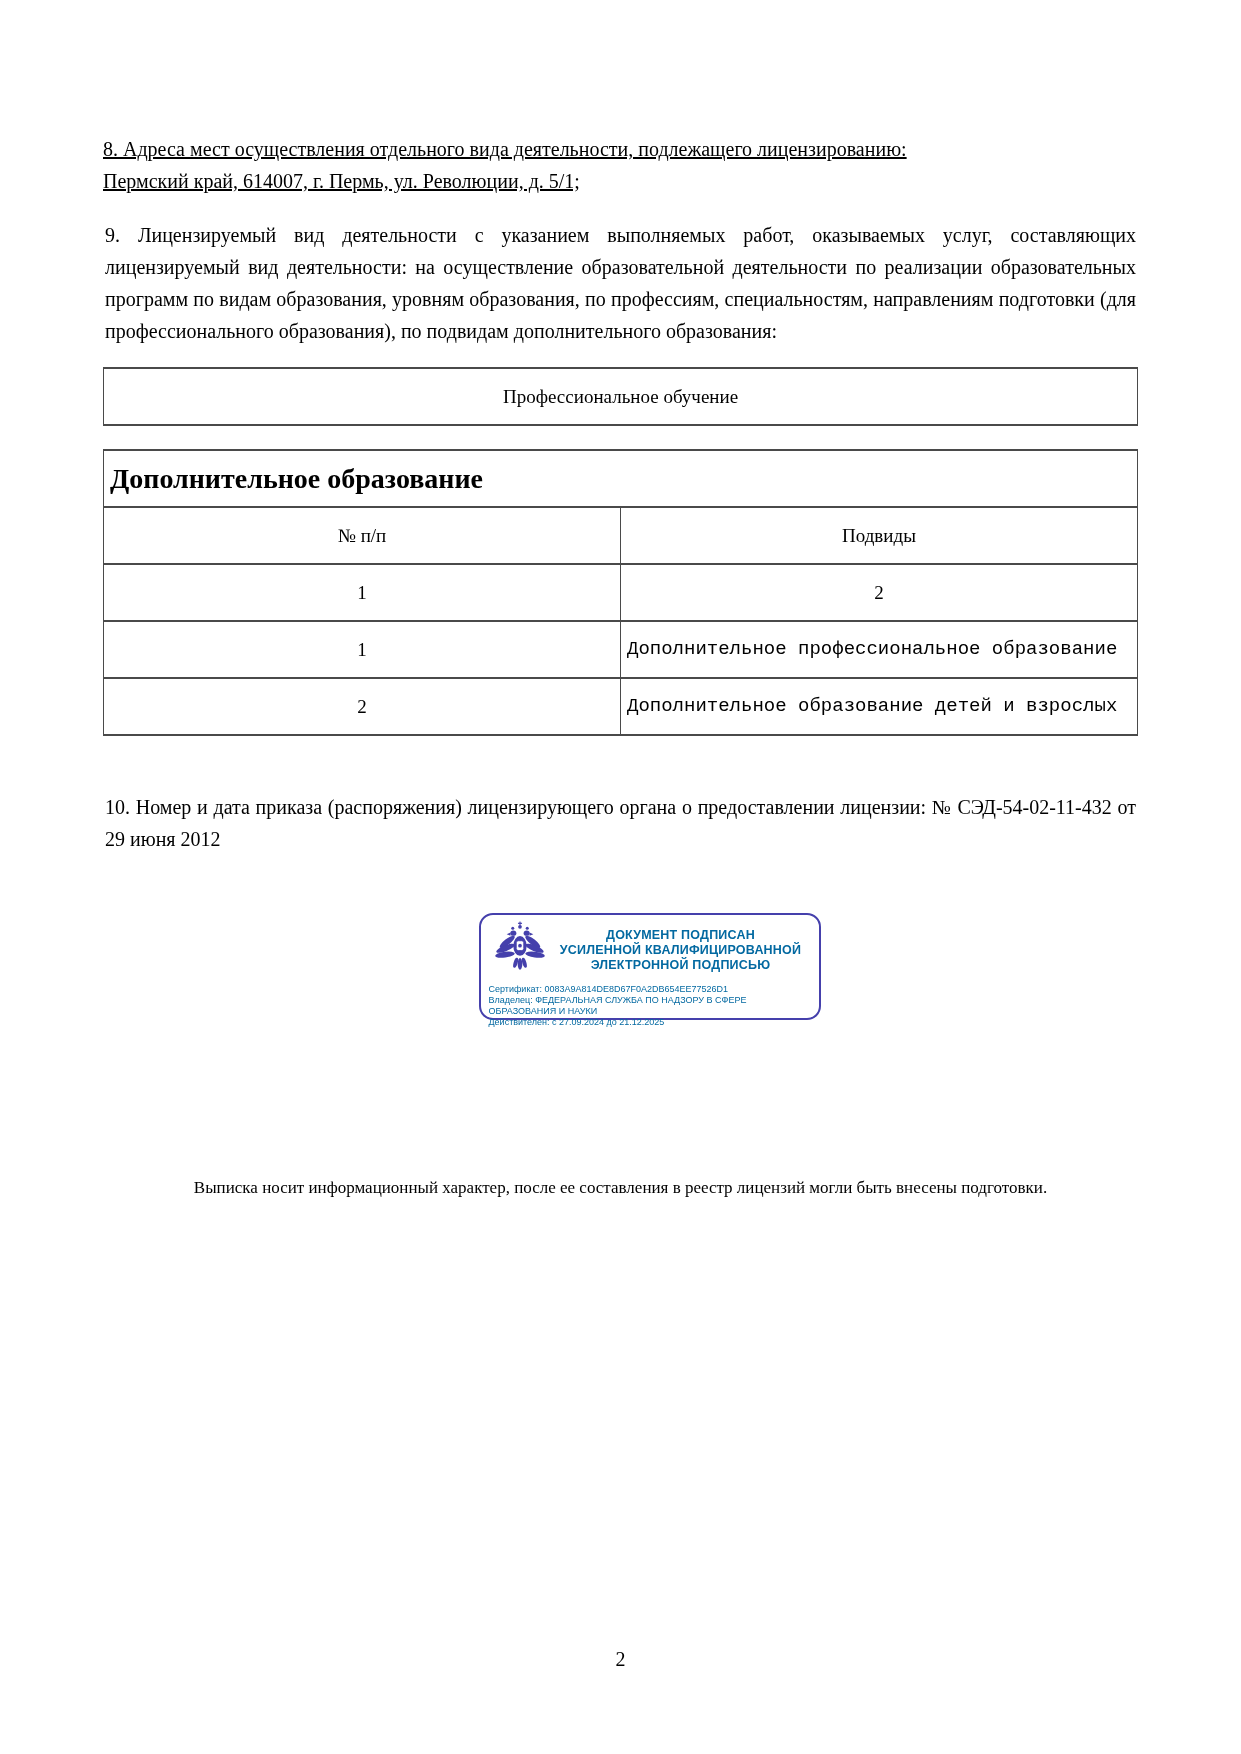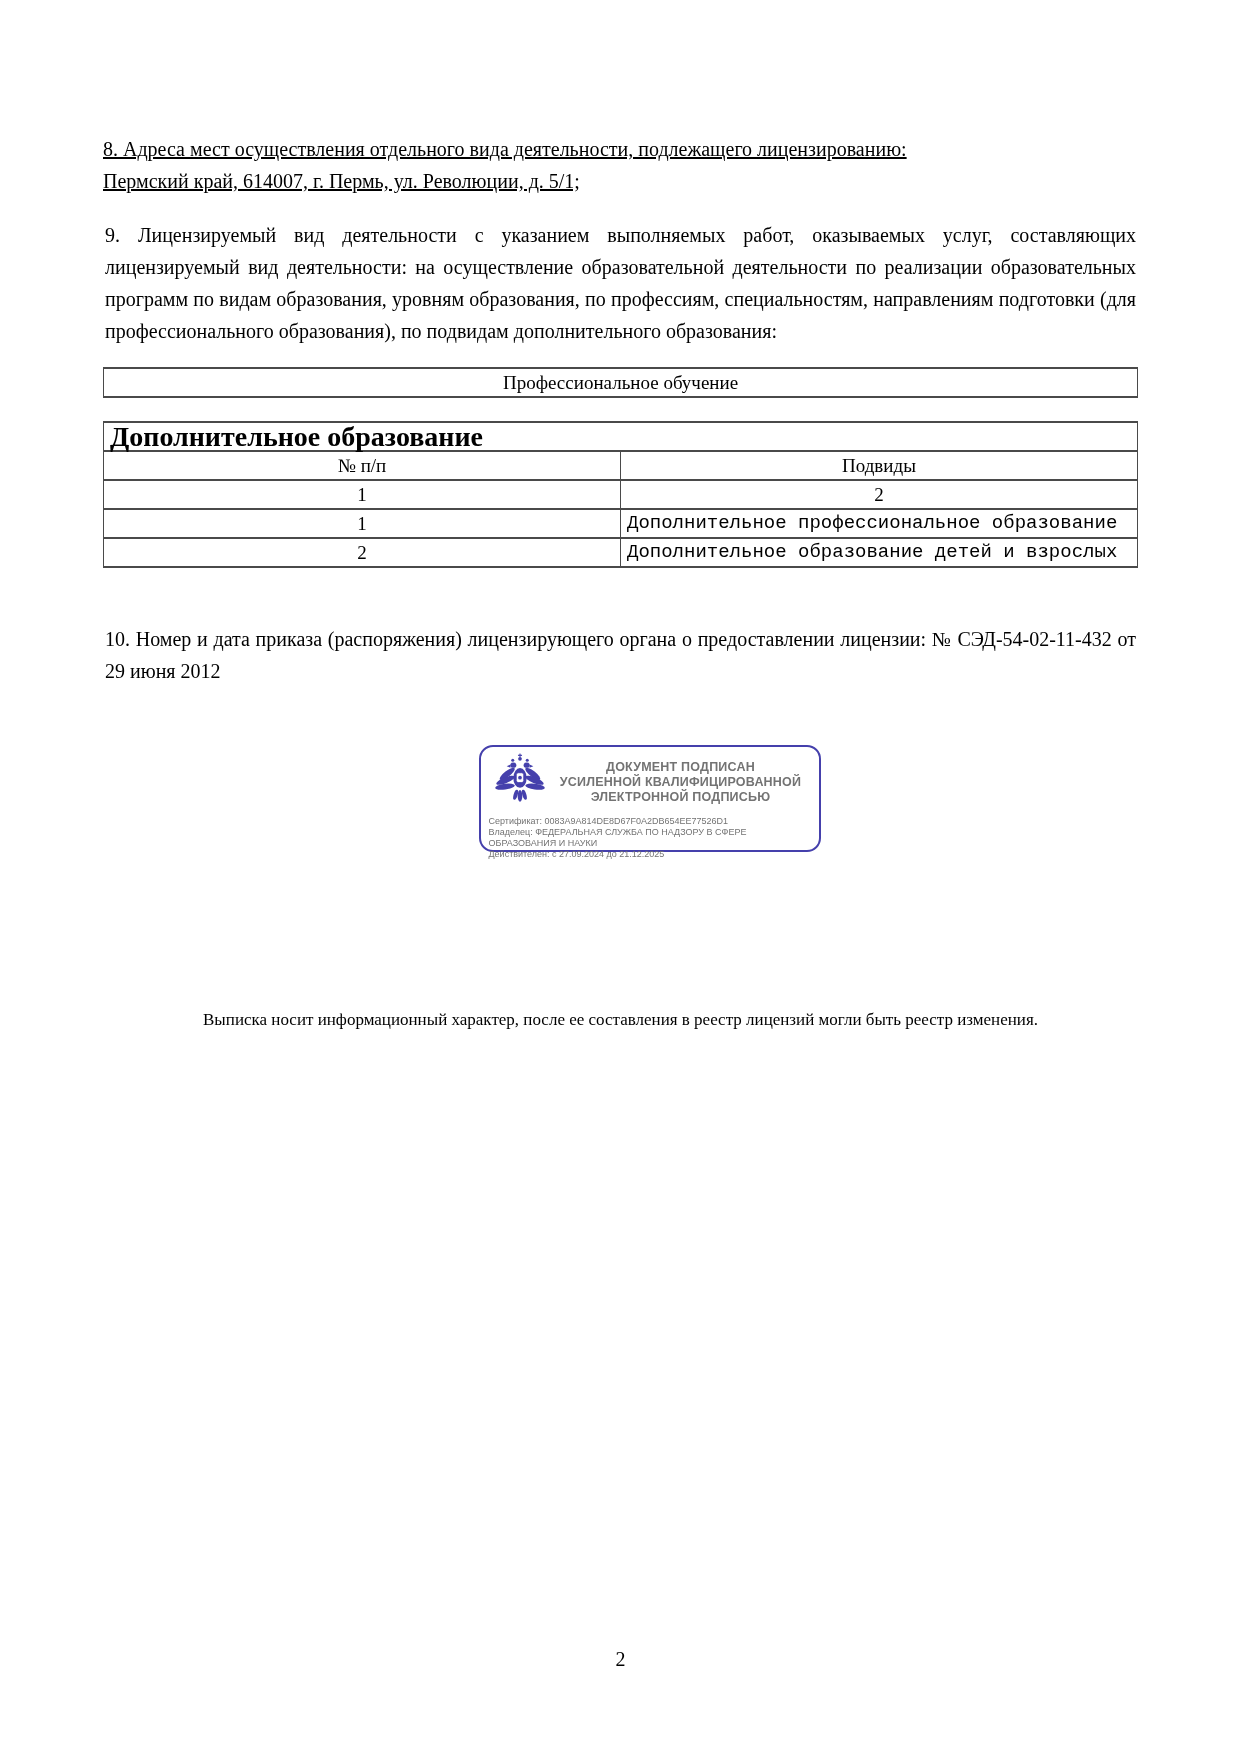--- a/index.html
+++ b/index.html
@@ -33,21 +33,21 @@
     width: 100%;
     border-collapse: collapse;
     table-layout: fixed;
   }
   table.doc-table td, table.doc-table th {
     border-left: 1px solid #4a4a4a;
     border-right: 1px solid #4a4a4a;
     border-top: 2px solid #4a4a4a;
     border-bottom: 2px solid #4a4a4a;
     font-weight: normal;
-    padding: 1px 6px;
+    padding: 15px 6px;
     font-size: 19px;
     line-height: 25px;
     vertical-align: middle;
   }
   .table-prof { margin-top: 20px; }
   .table-prof td {
     text-align: center;
     font-weight: bold;
     font-size: 20px;
   }
@@ -65,21 +65,21 @@
 
   .stamp {
     position: relative;
     margin: 58px auto 0 auto;
     left: 29px;
     width: 342px;
     height: 107px;
     border: 2.5px solid #4540ac;
     border-radius: 14px;
     box-sizing: border-box;
-    color: #737373;
+    color: #0369a1;
     font-family: "Liberation Sans", "DejaVu Sans", sans-serif;
     padding: 6px 8px 4px 8px;
   }
   .stamp-top {
     display: flex;
     align-items: center;
   }
   .stamp-eagle {
     flex: 0 0 62px;
     height: 58px;
@@ -197,17 +197,17 @@
         <div>ЭЛЕКТРОННОЙ ПОДПИСЬЮ</div>
       </div>
     </div>
     <div class="stamp-info">
       <div>Сертификат: 0083A9A814DE8D67F0A2DB654EE77526D1</div>
       <div>Владелец: ФЕДЕРАЛЬНАЯ СЛУЖБА ПО НАДЗОРУ В СФЕРЕ ОБРАЗОВАНИЯ И НАУКИ</div>
       <div>Действителен: с 27.09.2024 до 21.12.2025</div>
     </div>
   </div>
 
-  <div class="footer-note">Выписка носит информационный характер, после ее составления в реестр лицензий могли быть реестр изменения.</div>
+  <div class="footer-note">Выписка носит информационный характер, после ее составления в реестр лицензий могли быть внесены подготовки.</div>
 
   <div class="page-number">2</div>
 
 </div>
 
 </body></html>

